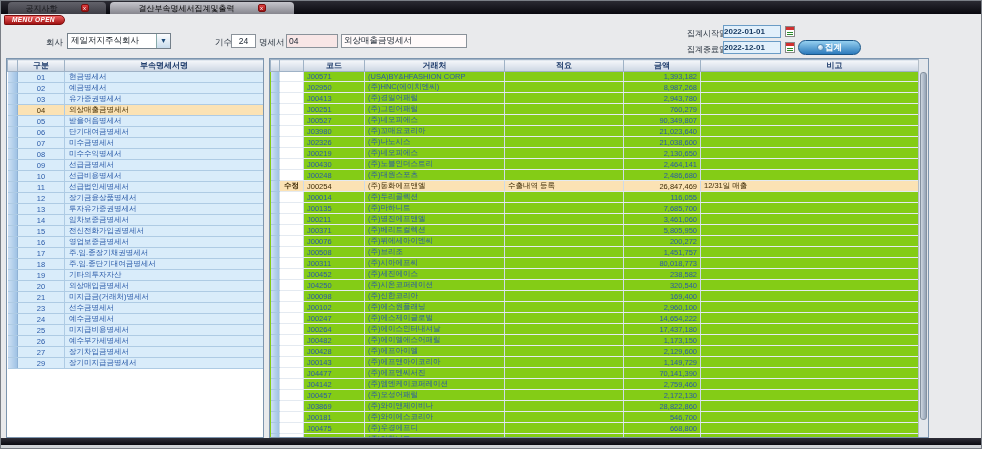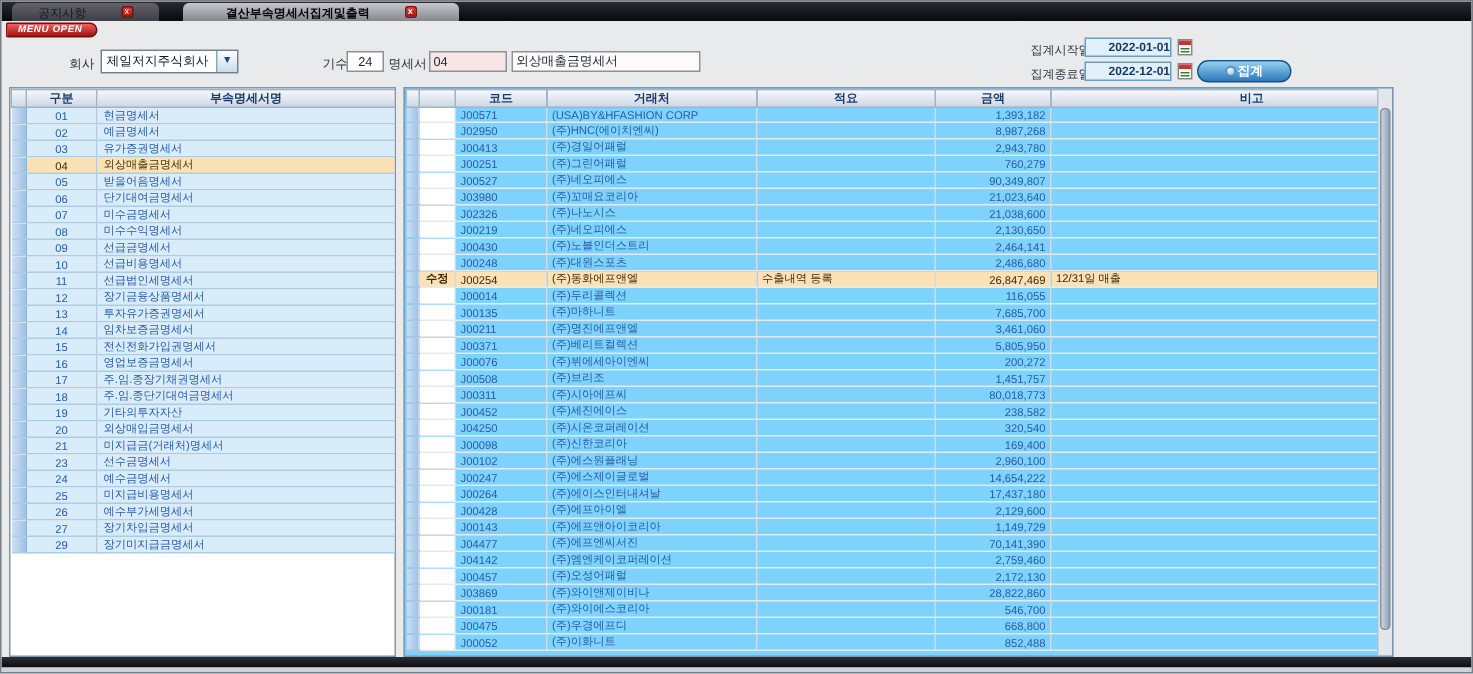--- a/index.html
+++ b/index.html
@@ -10,56 +10,56 @@
     font-family:"Liberation Sans","DejaVu Sans",sans-serif;
     -webkit-font-smoothing:antialiased;
   }
   
   .tabbar { position:absolute; left:0; top:0; width:100%; height:13px;
     background:linear-gradient(#2a2a32,#08080e); }
   .tab { position:absolute; top:1px; height:12px; border-radius:4px 4px 0 0;
     display:flex; align-items:center; justify-content:center; gap:23px;
     font-size:8px; padding:0 6px; cursor:default; }
   .tab-inactive { left:7px; width:98px; background:linear-gradient(#62626a,#3e3e46); color:#17171b; }
-  .tab-active { left:121px; width:184px; background:linear-gradient(#c6c6cc,#86868e); color:#060608; font-weight:bold; }
+  .tab-active { left:109px; width:184px; background:linear-gradient(#c6c6cc,#86868e); color:#060608; font-weight:normal; }
   .tclose { width:8px; height:8px; background:linear-gradient(#e04040,#9c1414); border:1px solid #7c0e0e;
     border-radius:2px; color:#fff; font-size:6px; line-height:6px; text-align:center; flex:0 0 auto; }
   
   .badge { position:absolute; left:3px; top:14px; height:10px; padding:0 9px 0 7px;
     background:linear-gradient(#f06060,#a01212); border:1px solid #7c0e0e;
     border-radius:2px 9px 9px 2px; color:#fff; font-size:6.5px; font-weight:bold;
     font-style:italic; line-height:8px; letter-spacing:.4px; }
   
   .flabel { position:absolute; font-size:8.5px; color:#26303c; white-space:nowrap; }
-  .combo { position:absolute; left:66px; top:32px; width:92px; height:16px;
+  .combo { position:absolute; left:66px; top:32px; width:104px; height:16px;
     border:1px solid #74808a; background:#fff; display:flex; align-items:center; }
   .combo .val { flex:1; font-size:8.5px; color:#101820; padding-left:3px; white-space:nowrap; overflow:hidden; }
   .combo .arr { width:14px; height:100%; border-left:1px solid #8aa; background:linear-gradient(#fdfeff,#c8dcec);
     font-size:7px; color:#1c4a78; text-align:center; line-height:14px; }
   .ibox { position:absolute; border:1px solid #8a929a; background:#fff; font-size:8.5px;
     color:#1a2430; height:14px; padding:0 2px;
     font-family:"Liberation Sans","DejaVu Sans",sans-serif; }
   .datebox { position:absolute; border:1px solid #6a9cc6; background:#e2f0fb; height:13px;
-    width:58px; font-size:8px; font-weight:bold; color:#14365e; text-align:right;
+    width:58px; font-size:8px; font-weight:bold; color:#14365e; text-align:left;
     font-family:"Liberation Sans","DejaVu Sans",sans-serif; }
   .cal { position:absolute; width:10px; height:11px; border:1px solid #888; background:#fff; }
   .cal::before { content:""; position:absolute; left:0; top:0; width:100%; height:3px; background:#d03030; }
   .cal::after { content:""; position:absolute; left:1px; top:5px; width:6px; height:1px;
     background:#2a8a2a; box-shadow:0 2px 0 #2a8a2a; }
   .aggbtn { position:absolute; left:797px; top:39px; width:63px; height:15px; border-radius:8px;
     background:linear-gradient(#96d0f0,#2c7abc); border:1px solid #195688; color:#fff;
     font-size:8.5px; font-weight:bold; display:flex; align-items:center; justify-content:center;
     gap:1px; cursor:pointer; font-family:inherit; }
   .aggbtn .dot { width:7px; height:7px; border-radius:50%; border:1px solid #4c88b8;
     background:radial-gradient(circle at 35% 30%,#f4fbff,#8cb8da); }
   
   .lpanel { position:absolute; left:5px; top:57px; width:258px; height:380px;
     background:#fff; border:1px solid #7d95ae; overflow:hidden; }
   .rpanel { position:absolute; left:268px; top:57px; width:660px; height:380px;
-    background:#7dd3fc; border:1px solid #7d95ae; overflow:hidden; }
+    background:#84cc16; border:1px solid #7d95ae; overflow:hidden; }
   table { border-collapse:collapse; table-layout:fixed; }
   th { background:linear-gradient(#f5f7fa,#ccd6e3); border:1px solid #9fb2c6;
     font-size:8px; color:var(--header-text); font-weight:bold; white-space:nowrap; overflow:hidden; }
   td { white-space:nowrap; overflow:hidden; padding:0; }
   
   .ltable { width:257px;border-radius:32px; }
   .ltable th { height:12px; }
   .ltable td { height:10.3px; font-size:7.5px; border-bottom:1px solid #aecbe4; }
   .ltable td.gut { background:linear-gradient(90deg,#cde0f4,#9fc2e4); border-right:1px solid #8fb2d6; }
   .ltable td.code { text-align:center; color:var(--text-blue); background:var(--row-blue); border-right:1px solid #aecbe4; }
@@ -518,20 +518,29 @@
             <td class="flag"></td>
             <td class="code">J00264</td>
             <td class="name">(주)에이스인터내셔날</td>
             <td class="memo"></td>
             <td class="amt">17,437,180</td>
             <td class="note"></td>
           </tr>
           <tr>
             <td class="gut"></td>
             <td class="flag"></td>
+            <td class="code">J00482</td>
+            <td class="name">(주)에이엘에스어패럴</td>
+            <td class="memo"></td>
+            <td class="amt">1,173,150</td>
+            <td class="note"></td>
+          </tr>
+          <tr>
+            <td class="gut"></td>
+            <td class="flag"></td>
             <td class="code">J00428</td>
             <td class="name">(주)에프아이엘</td>
             <td class="memo"></td>
             <td class="amt">2,129,600</td>
             <td class="note"></td>
           </tr>
           <tr>
             <td class="gut"></td>
             <td class="flag"></td>
             <td class="code">J00143</td>

